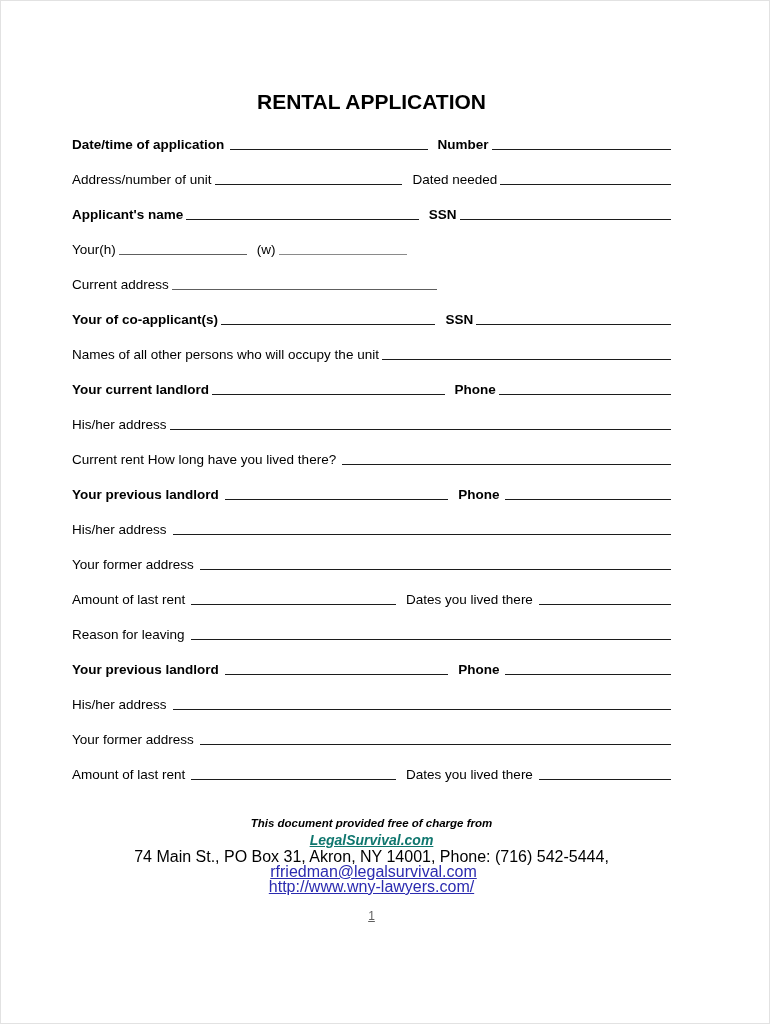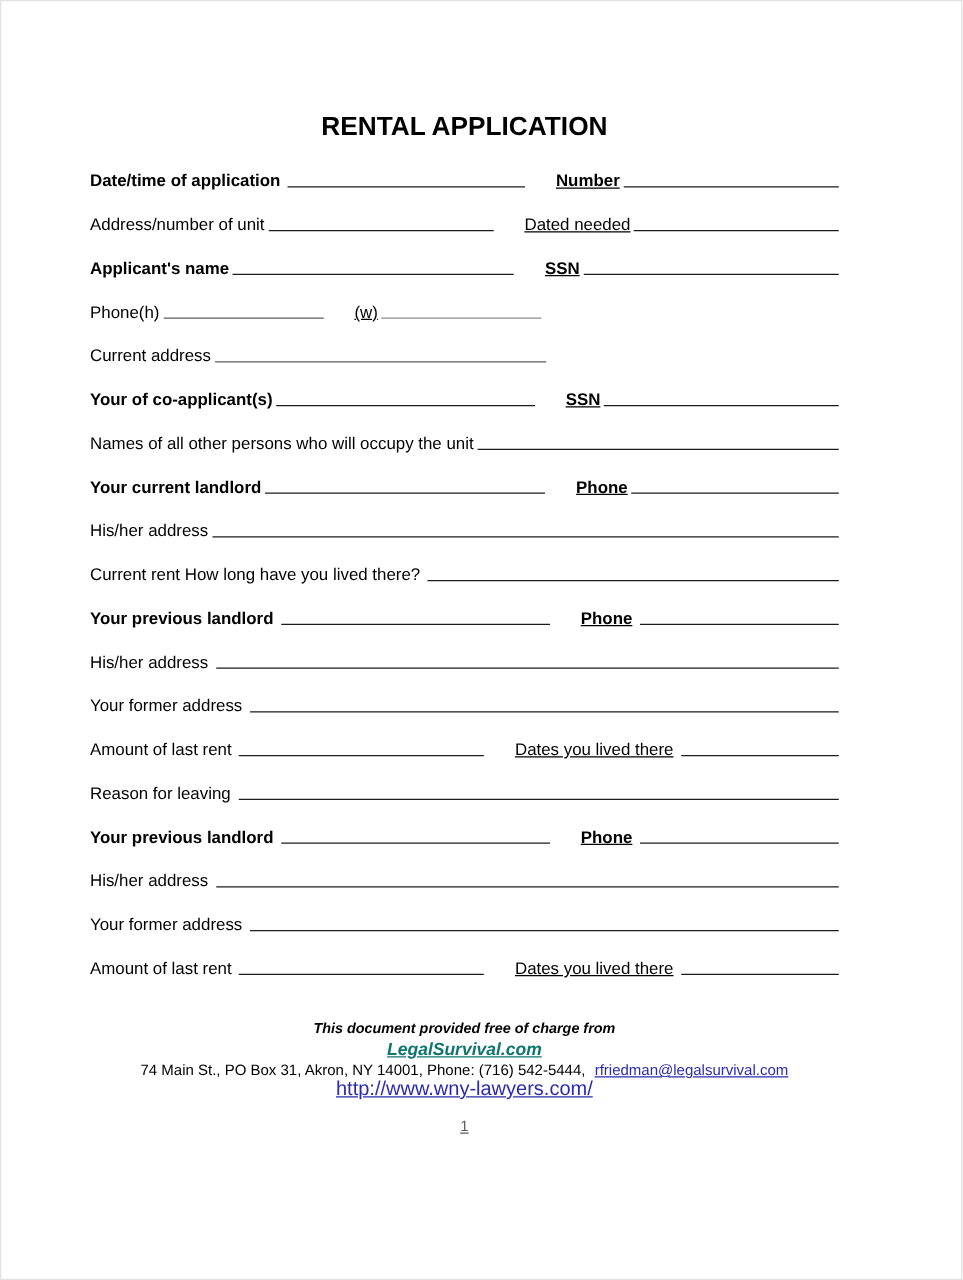--- a/index.html
+++ b/index.html
@@ -27,21 +27,21 @@
     align-items: flex-start;
     height: 16px;
     margin-bottom: 19px;
     font-size: 13.5px;
     line-height: 16px;
     white-space: nowrap;
   }
   .row.bold { font-weight: bold; }
 
   .lbl { flex: 0 0 auto; }
-  .lbl2 { margin-left: 25px; text-decoration: underline; }
+  .lbl2 { margin-left: 10px; }
 
   .blank {
     display: inline-block;
     height: 13px;
     border-bottom: 1.6px solid #1c1c1c;
     margin-left: 3px;
   }
   .blank.grow  { flex: 1 1 auto; }
   .blank.g11   { flex-grow: 1.1; }
   .blank.g135  { flex-grow: 1.35; }
@@ -56,21 +56,21 @@
   .footer .note {
     font-size: 11.5px; font-weight: bold; font-style: italic;
     line-height: 15px;
   }
   .footer .site {
     display: inline-block;
     font-size: 14px; font-weight: bold; font-style: italic;
     color: #0f766e; text-decoration: underline;
     line-height: 17px; cursor: pointer;
   }
-  .footer .contact-line { font-size: 12px; line-height: 15px; }
+  .footer .contact-line { font-size: 16px; line-height: 15px; }
   .footer .contact-line a, .footer .url-line a {
     color: #2b2bb0; text-decoration: underline; cursor: pointer;
   }
   .footer .contact-line .email { margin-left: 4px; }
   .footer .url-line { font-size: 16px; line-height: 15px; }
 
   .page-number {
     margin-top: 15px;
     text-align: center;
     font-size: 12px;
@@ -102,21 +102,21 @@
     </div>
 
     <div class="row bold">
       <span class="lbl">Applicant's name</span>
       <span class="blank grow g11"></span>
       <span class="lbl lbl2">SSN</span>
       <span class="blank grow"></span>
     </div>
 
     <div class="row">
-      <span class="lbl">Phone(h)</span>
+      <span class="lbl">Your(h)</span>
       <span class="blank w128 dim"></span>
       <span class="lbl lbl2">(w)</span>
       <span class="blank w128 dimmer"></span>
     </div>
 
     <div class="row">
       <span class="lbl">Current address</span>
       <span class="blank w265 dim"></span>
     </div>
 

